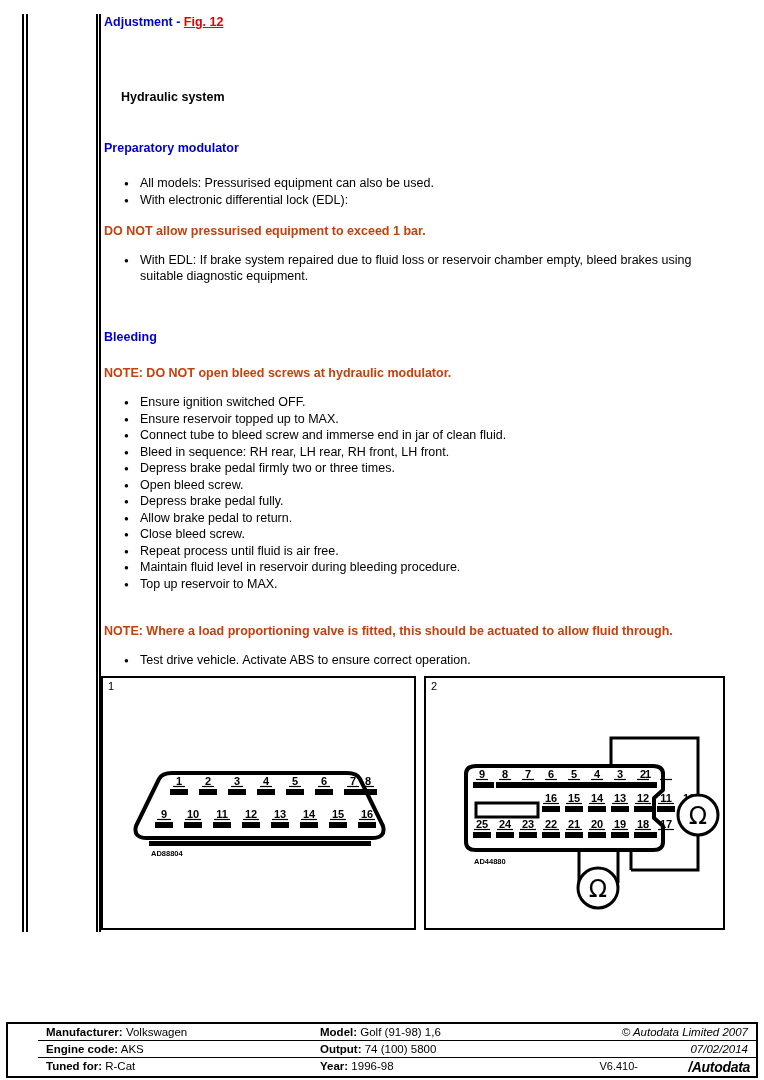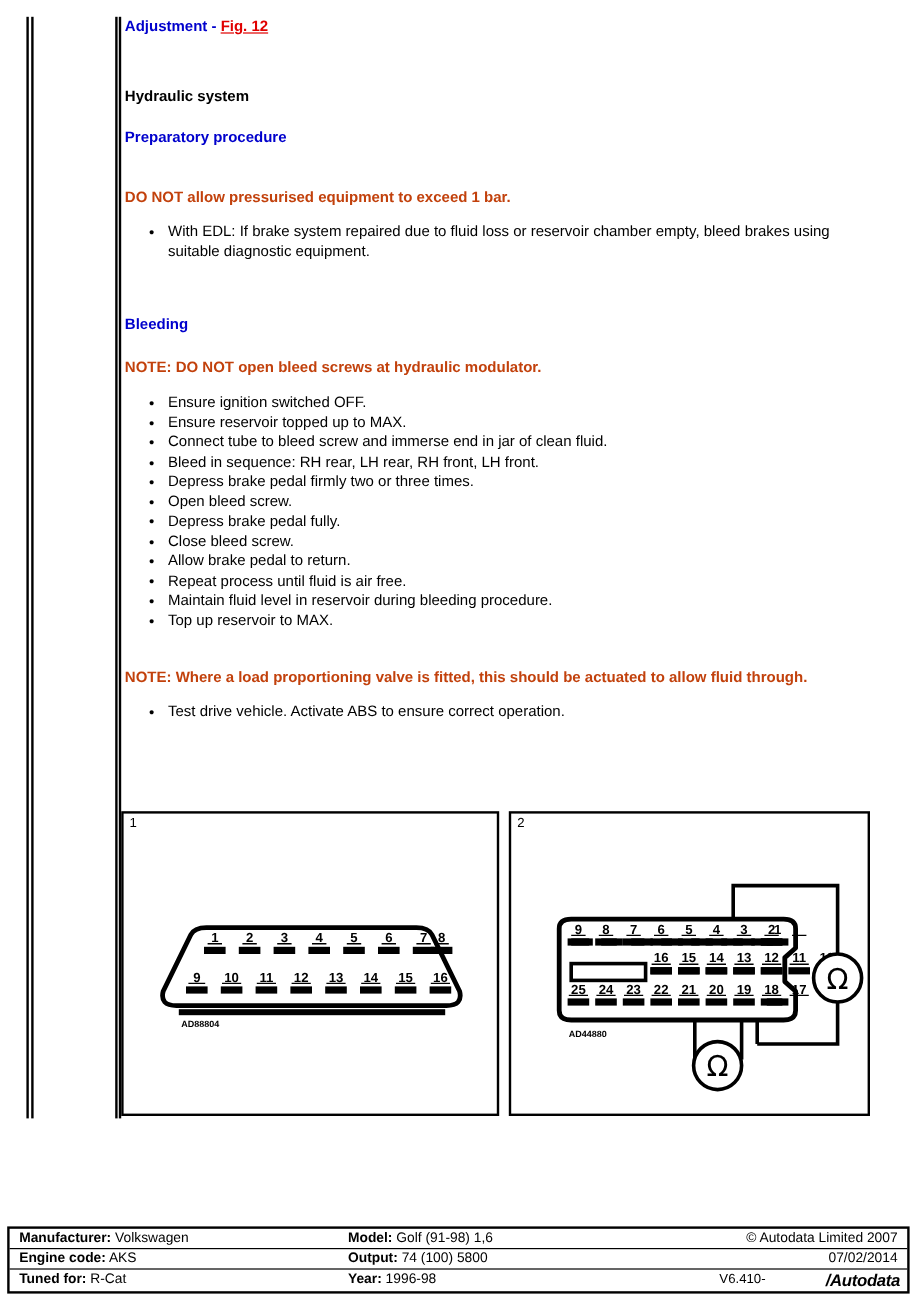--- a/index.html
+++ b/index.html
@@ -30,21 +30,21 @@
   .content {
     position: absolute; left: 104px; top: 14px; width: 612px;
   }
 
   h2.sec-blue {
     color: #0000cc; font-size: 12.5px; font-weight: bold;
     margin: 0 0 2px 0; line-height: 16px;
   }
   h2.sec-black {
     color: #000; font-size: 12.5px; font-weight: bold;
-    margin: 0; line-height: 16px;
+    margin: 17px; line-height: 16px;
   }
   .figlink {
     color: #e00000; font-weight: bold; text-decoration: underline;
   }
   p.note {
     font-size: 12.5px; font-weight: bold; color:#c2410c;
     margin: 0; line-height: 16px;
   }
   ul.bullets {
     list-style: none; margin: 0; padding: 0;
@@ -73,32 +73,32 @@
   .panel-num {
     position: absolute; left: 5px; top: 2px;
     font-size: 11px; color: #000;
   }
   .panel svg { position: absolute; left: 0; top: 0; }
 
   
   .footer {
     position: absolute; left: 6px; top: 1022px;
     width: 752px; height: 56px;
-    border: 2px solid #000; background: #fff;
+    border: 2px solid #000; background: #fff; padding-left: 30px;
   }
   .frow {
     position: relative; height: 17px; line-height: 17px;
     border-bottom: 1px solid #000;
   }
   .frow:last-child { border-bottom: none; }
   .fcell { position: absolute; font-size: 11.5px; color: #000; white-space: nowrap; }
   .fcell .lbl { font-weight: bold; }
   .c1 { left: 8px; }
   .c2 { left: 250px; margin-left: 32px; }
-  .c3 { right: 8px; text-align: left; }
+  .c3 { right: 8px; text-align: left; font-style: italic; }
   .ver { position: absolute; right: 118px; font-size: 11px; }
   .logo {
     position: absolute; right: 6px; bottom: -1px;
     font-size: 14px; font-weight: bold; font-style: italic;
     letter-spacing: -0.3px;
   }
 </style>
 </head>
 <body>
 
@@ -111,22 +111,26 @@
 
     <h2 class="sec-blue"><span>Adjustment - </span><a class="figlink" href="#">Fig. 12</a></h2>
     <div class="sp18"></div>
 
     <div class="sp22"></div>
 
     <h2 class="sec-black">Hydraulic system</h2>
 
     <div class="sp18"></div>
 
-    <h2 class="sec-blue">Preparatory procedure</h2>
+    <h2 class="sec-blue">Preparatory modulator</h2>
     <div class="sp18"></div>
+    <ul class="bullets">
+      <li>All models: Pressurised equipment can also be used.</li>
+      <li>With electronic differential lock (EDL):</li>
+    </ul>
     <div class="sp14"></div>
     <p class="note">DO NOT allow pressurised equipment to exceed 1 bar.</p>
     <div class="sp14"></div>
     <ul class="bullets">
       <li>With EDL: If brake system repaired due to fluid loss or reservoir chamber empty, bleed brakes using suitable diagnostic equipment.</li>
     </ul>
 
     <div class="sp30"></div>
     <div class="sp14"></div>
 
@@ -135,22 +139,22 @@
     <p class="note">NOTE: DO NOT open bleed screws at hydraulic modulator.</p>
     <div class="sp14"></div>
     <ul class="bullets">
       <li>Ensure ignition switched OFF.</li>
       <li>Ensure reservoir topped up to MAX.</li>
       <li>Connect tube to bleed screw and immerse end in jar of clean fluid.</li>
       <li>Bleed in sequence: RH rear, LH rear, RH front, LH front.</li>
       <li>Depress brake pedal firmly two or three times.</li>
       <li>Open bleed screw.</li>
       <li>Depress brake pedal fully.</li>
+      <li>Allow brake pedal to return.</li>
       <li>Close bleed screw.</li>
-      <li>Allow brake pedal to return.</li>
       <li>Repeat process until fluid is air free.</li>
       <li>Maintain fluid level in reservoir during bleeding procedure.</li>
       <li>Top up reservoir to MAX.</li>
     </ul>
     <div class="sp30"></div>
     <p class="note">NOTE: Where a load proportioning valve is fitted, this should be actuated to allow fluid through.</p>
     <div class="sp14"></div>
     <ul class="bullets">
       <li>Test drive vehicle. Activate ABS to ensure correct operation.</li>
     </ul>

